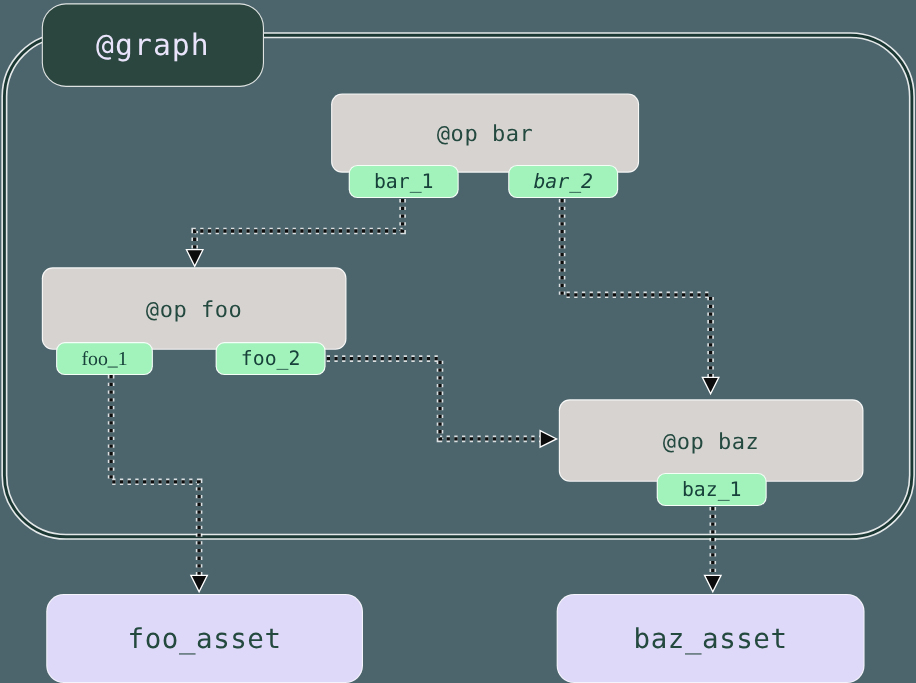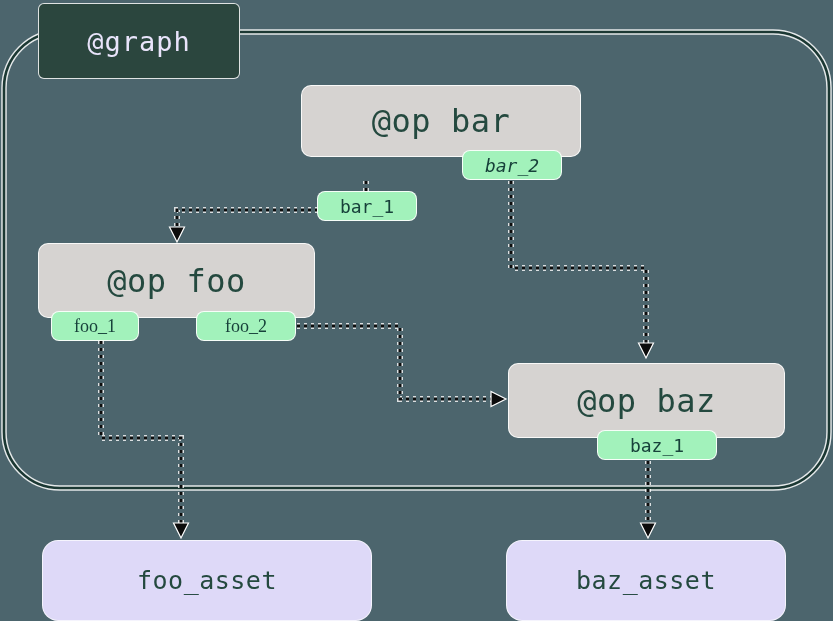--- a/index.html
+++ b/index.html
@@ -19,21 +19,21 @@
     background:var(--bg);
     font-family:"DejaVu Sans Mono", monospace;
   }
   .abs{position:absolute;box-sizing:border-box;}
   #edge-layer{position:absolute;left:0;top:0;width:833px;height:621px;pointer-events:none;}
   .node-box{
     background:var(--node-fill);
     border:1.5px solid rgba(255,255,255,0.85);
     border-radius:10px;
     display:flex;align-items:center;justify-content:center;
-    color:var(--text-dark);font-size:32px;letter-spacing:0.5px;
+    color:var(--text-dark);font-size:20px;letter-spacing:0.5px;
     z-index:3;
   }
   .out-tab{
     background:var(--tab-fill);
     border:1.5px solid rgba(255,255,255,0.9);
     border-radius:8px;
     display:flex;align-items:center;justify-content:center;
     color:#17413a;font-size:18px;
     z-index:4;
   }
@@ -41,21 +41,21 @@
     background:var(--asset-fill);
     border:1.5px solid rgba(255,255,255,0.7);
     border-radius:16px;
     display:flex;align-items:center;justify-content:center;
     color:var(--text-dark);font-size:25px;letter-spacing:0.5px;
     z-index:3;
   }
   .graph-label{
     background:var(--label-fill);
     border:1.5px solid rgba(255,255,255,0.85);
-    border-radius:6px;
+    border-radius:22px;
     display:flex;align-items:center;justify-content:center;
     color:var(--label-text);font-size:27px;letter-spacing:1px;
     z-index:5;
   }
 </style>
 </head>
 <body>
 
 <svg id="edge-layer" viewBox="0 0 833 621" xmlns="http://www.w3.org/2000/svg">
 
@@ -95,42 +95,42 @@
   </g>
 </svg>
 
 <div class="abs graph-label" style="left:38px;top:3px;width:202px;height:76px;">
   <span>@graph</span>
 </div>
 
 <div class="abs node-box" style="left:301px;top:85px;width:280px;height:72px;">
   <span>@op bar</span>
 </div>
-<div class="abs out-tab" style="left:317px;top:150px;width:100px;height:30px;margin-top:41px;">
+<div class="abs out-tab" style="left:317px;top:150px;width:100px;height:30px;">
   <span>bar_1</span>
 </div>
 <div class="abs out-tab" style="left:462px;top:150px;width:100px;height:30px;font-style:italic;">
   <span>bar_2</span>
 </div>
 
 <div class="abs node-box" style="left:38px;top:243px;width:277px;height:75px;">
   <span>@op foo</span>
 </div>
 <div class="abs out-tab" style="left:51px;top:311px;width:88px;height:30px;font-family:Liberation Serif, serif;">
   <span>foo_1</span>
 </div>
-<div class="abs out-tab" style="left:196px;top:311px;width:100px;height:30px;font-family:Liberation Serif, serif;">
+<div class="abs out-tab" style="left:196px;top:311px;width:100px;height:30px;">
   <span>foo_2</span>
 </div>
 
 <div class="abs node-box" style="left:508px;top:363px;width:277px;height:75px;text-align:center;">
   <span>@op baz</span>
 </div>
-<div class="abs out-tab" style="left:597px;top:430px;width:120px;height:30px;">
+<div class="abs out-tab" style="left:597px;top:430px;width:100px;height:30px;">
   <span>baz_1</span>
 </div>
 
-<div class="abs asset-box" style="left:42px;top:540px;width:330px;height:81px;">
+<div class="abs asset-box" style="left:42px;top:540px;width:288px;height:81px;">
   <span>foo_asset</span>
 </div>
 <div class="abs asset-box" style="left:506px;top:540px;width:280px;height:81px;">
   <span>baz_asset</span>
 </div>
 
 </body></html>

